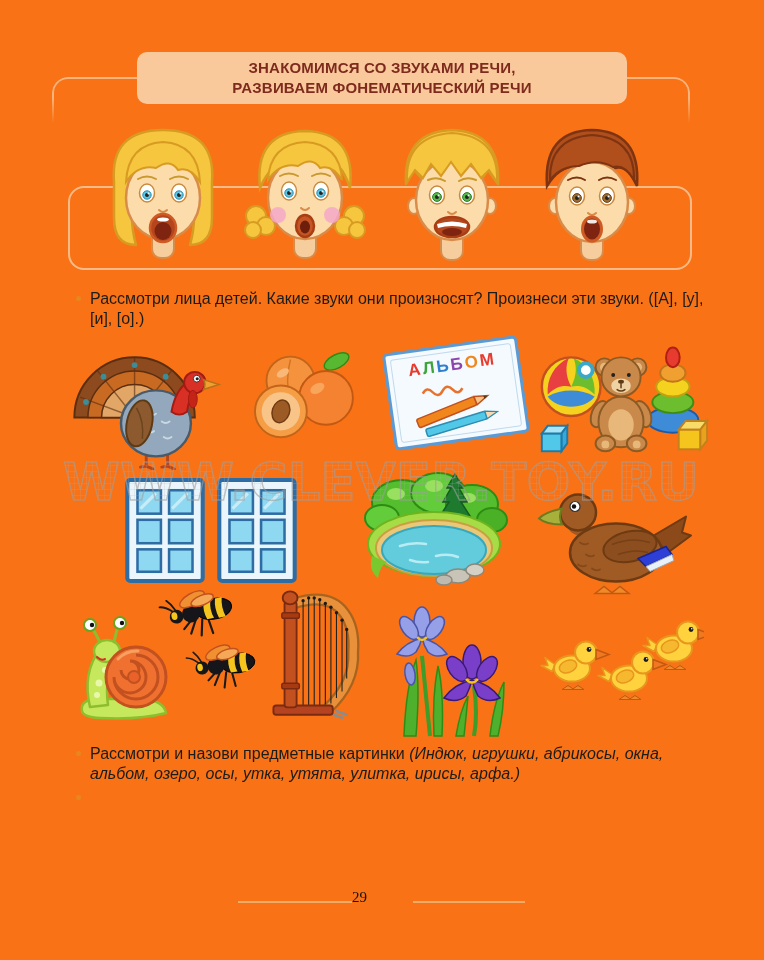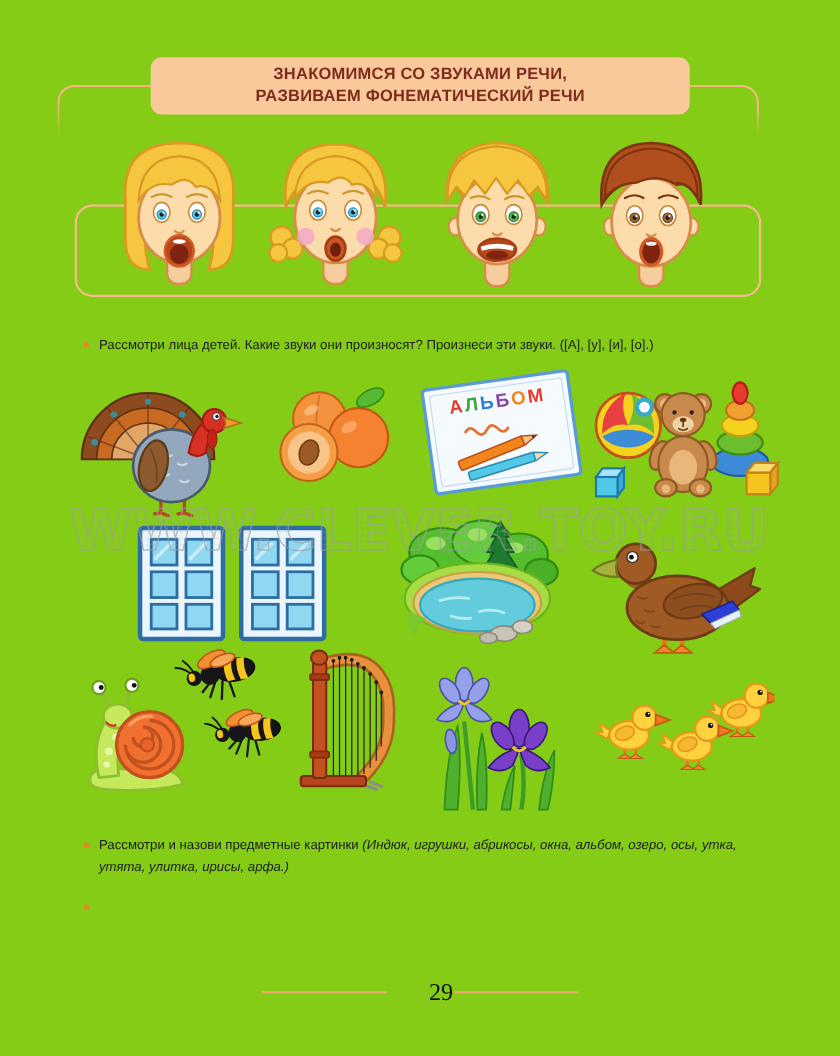--- a/index.html
+++ b/index.html
@@ -1,46 +1,46 @@
 <!DOCTYPE html>
 <html><head>
 <meta charset="utf-8">
 <style>
   html,body{margin:0;padding:0;background:#fff;}
-  .page{position:relative;width:764px;height:960px;background:#84cc16;overflow:hidden;
+  .page{position:relative;width:764px;height:960px;background:#f97316;overflow:hidden;
         font-family:"Liberation Sans",sans-serif;color:#1c1c1c;}
   
   .frame-top{position:absolute;left:52px;top:77px;width:634px;height:44px;
      border:2px solid #F6B57E;border-bottom:none;border-radius:16px 16px 0 0;
      -webkit-mask-image:linear-gradient(to bottom,#000 45%,transparent 100%);
      mask-image:linear-gradient(to bottom,#000 45%,transparent 100%);}
   .header-box{position:absolute;left:137px;top:52px;width:490px;height:52px;
      background:#F9C99C;border-radius:10px;display:flex;flex-direction:column;
      justify-content:center;align-items:center;z-index:4;}
   .header-box div{font-weight:bold;font-size:15px;line-height:20px;color:#7E2B1D;letter-spacing:.2px;}
   .faces-panel{position:absolute;left:68px;top:186px;width:620px;height:80px;
      border:2px solid #F6BB88;border-radius:16px;z-index:1;}
   .face{position:absolute;width:130px;height:150px;z-index:2;}
   .pic{position:absolute;z-index:2;}
   .watermark{position:absolute;left:56px;top:447px;z-index:5;pointer-events:none;}
-  .task{position:relative;padding-left:14px;font-size:12px;line-height:19.5px;color:#1c1c1c;margin:17px 0 5px 0;}
+  .task{position:relative;padding-left:14px;font-size:16px;line-height:19.5px;color:#1c1c1c;margin:2px 0 5px 0;}
   .dot{position:absolute;left:0;top:7px;width:5px;height:5px;border-radius:50%;background:#E8871E;}
   .task-top{position:absolute;left:76px;top:287px;width:628px;}
   .tasks-bottom{position:absolute;left:76px;top:742px;width:626px;}
   .it{font-style:italic;}
   .album{position:absolute;left:388px;top:344px;width:130px;height:92px;z-index:2;
      transform:rotate(-8deg);background:#F4FAFE;border:3px solid #5B9BD5;border-radius:5px;}
   .album-inner{position:absolute;left:4px;top:4px;right:4px;bottom:4px;border:1px solid #BFD9EE;border-radius:3px;}
   .album-letters{position:absolute;top:8px;left:0;width:100%;text-align:center;
      font-weight:bold;font-size:17px;letter-spacing:2px;}
   .album svg{position:absolute;left:0;top:0;}
   .fline{position:absolute;top:901px;border-top:2px solid #F0AA6A;}
   .fline.l{left:238px;width:114px;} .fline.r{left:413px;width:112px;}
-  .pagenum{position:absolute;top:889px;left:352px;width:60px;text-align:right;
-     font-family:"Liberation Serif",serif;font-size:22px;color:#111;}
+  .pagenum{position:absolute;top:889px;left:352px;width:60px;text-align:left;
+     font-family:"Liberation Serif",serif;font-size:15px;color:#111;}
 </style>
 </head>
 <body>
 
 <div class="page">
 
   <div class="frame-top"></div>
 
   <div class="header-box">
     <div>ЗНАКОМИМСЯ СО ЗВУКАМИ РЕЧИ,</div>

